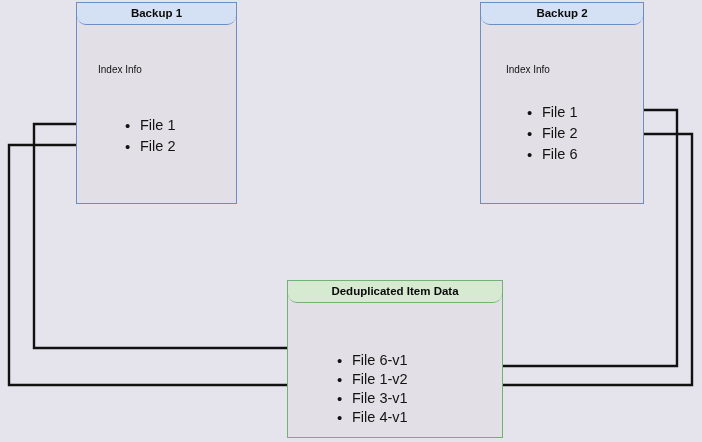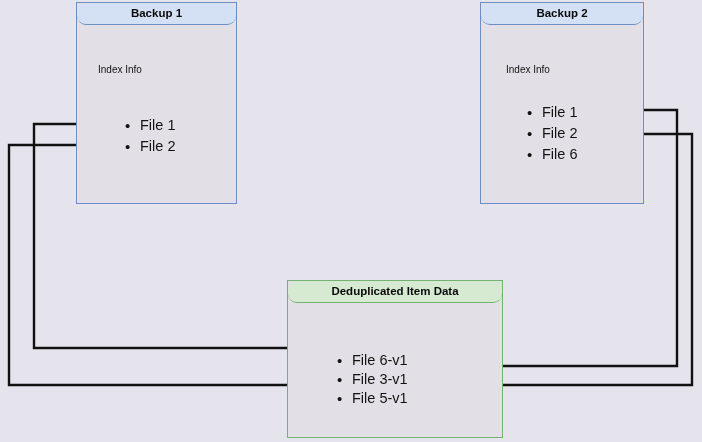--- a/index.html
+++ b/index.html
@@ -140,19 +140,20 @@
         <li>File 6</li>
       </ul>
     </div>
   </div>
 
   <div class="box green" style="left:257px; top:280px; width:216px; height:158px;margin-left:30px;">
     <div class="box-header">Deduplicated Item Data</div>
     <div class="box-body">
       <ul class="file-list dedup-list" style="left:48px; top:48px;">
         <li>File 6-v1</li>
+        <li>File 1-v2</li>
         <li>File 3-v1</li>
-        <li>File 5-v1</li>
+        <li>File 4-v1</li>
       </ul>
     </div>
   </div>
 
 </div>
 
 </body></html>

